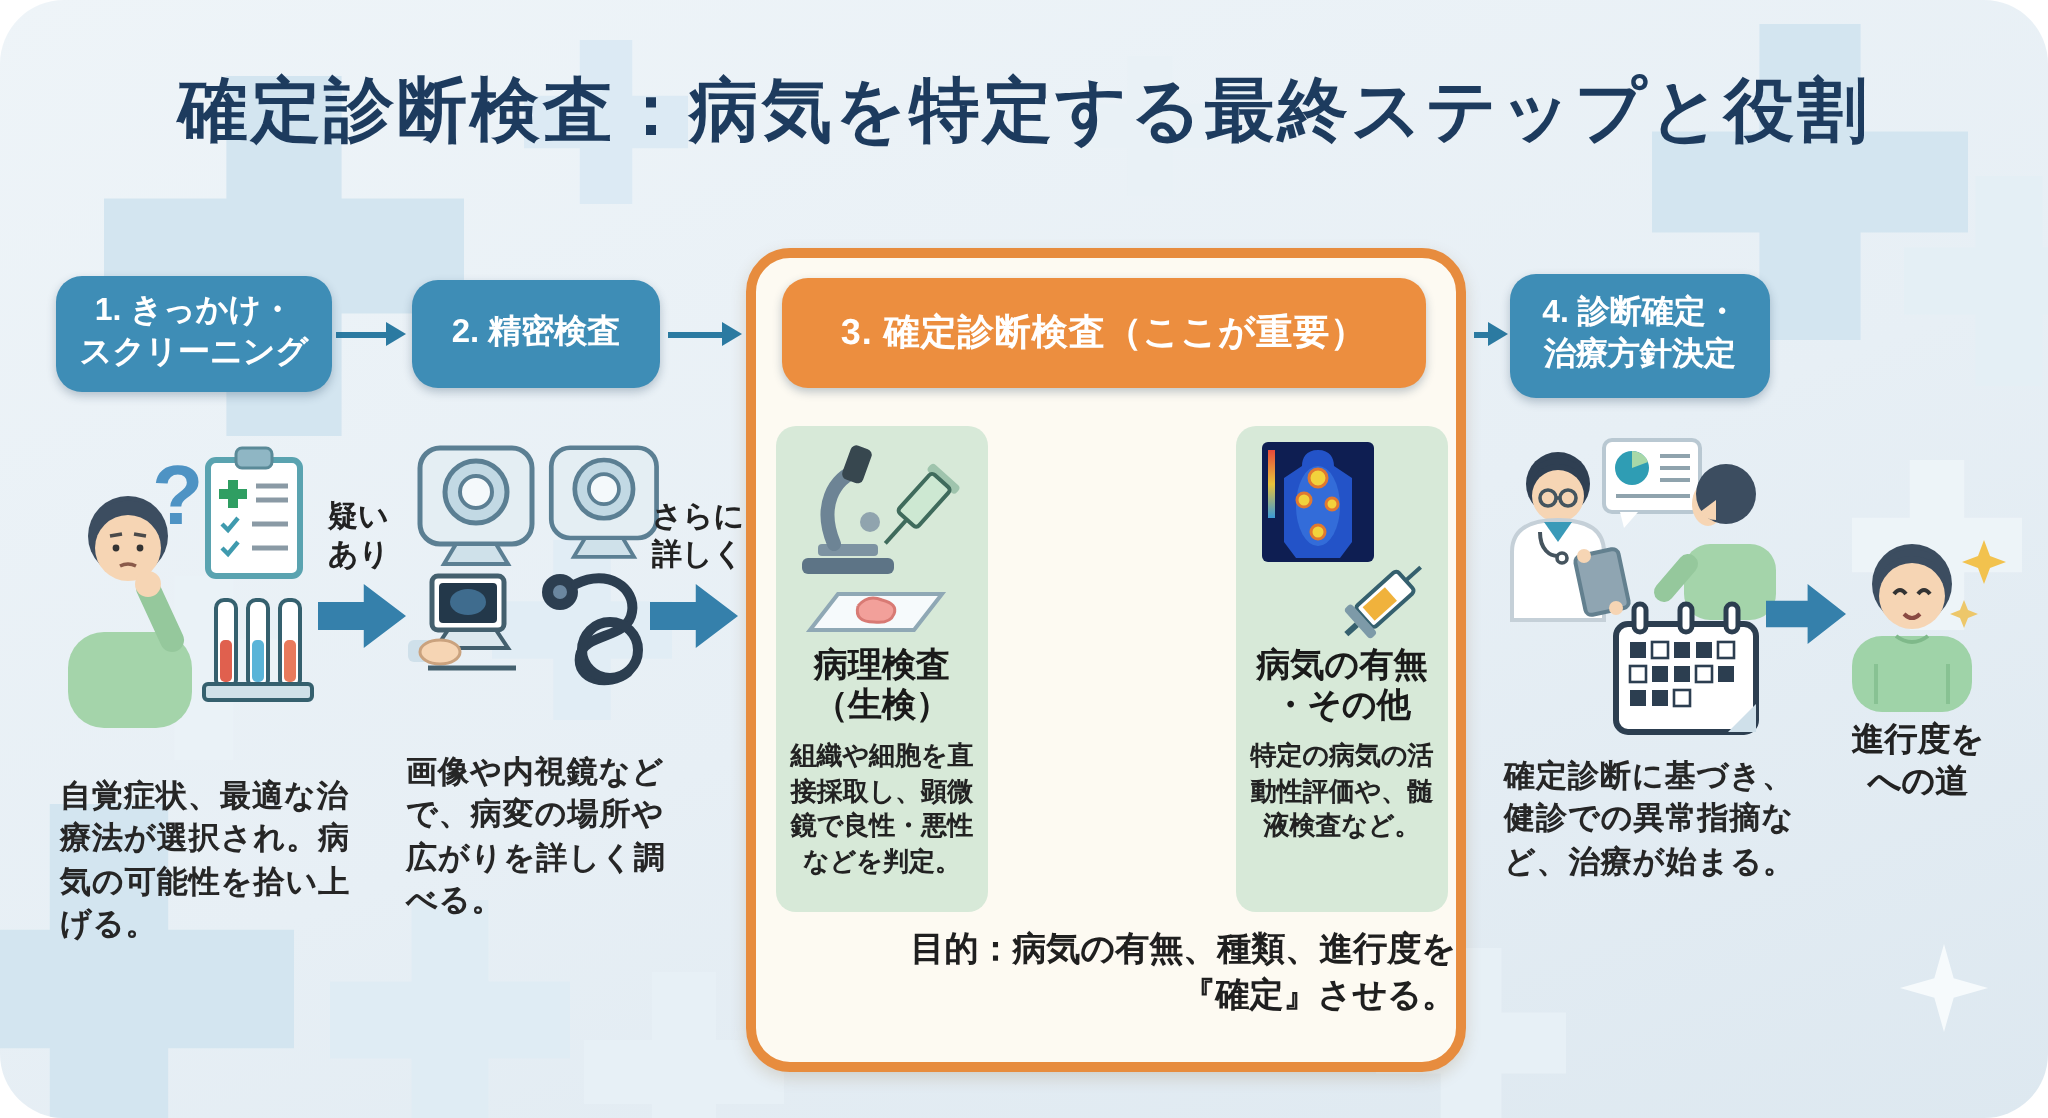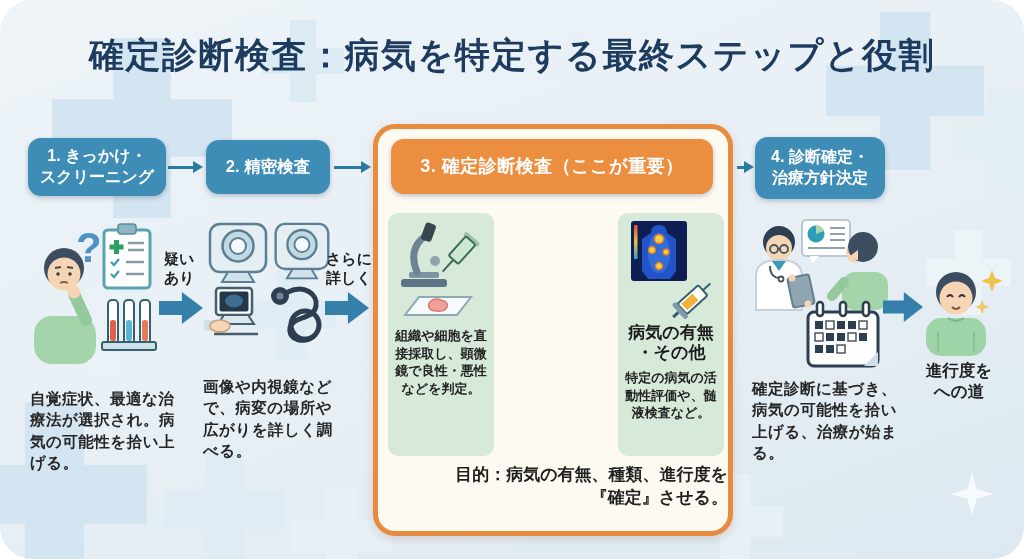--- a/index.html
+++ b/index.html
@@ -158,20 +158,22 @@
       <rect x="28" y="4" width="11" height="18" rx="3" fill="#37474f" transform="rotate(20 33 13)"></rect>
       <circle cx="40" cy="42" r="5" fill="#90a4ae"></circle>
       <g transform="rotate(42 62 36)">
         <rect x="53" y="12" width="19" height="5" rx="2" fill="#9fc4ad"></rect>
         <rect x="56" y="16" width="13" height="26" rx="2" fill="#cde8d2" stroke="#3f6b5c" stroke-width="2"></rect>
         <line x1="62.5" y1="42" x2="62.5" y2="58" stroke="#3f6b5c" stroke-width="2"></line>
       </g>
       <path d="M10,96 L62,96 L76,78 L24,78 Z" fill="#f6fafc" stroke="#8fa8b5" stroke-width="2"></path>
       <path d="M34,84 q5,-6 12,-3 q8,2 6,7 q-2,5 -10,4 q-10,0 -8,-8" fill="#f2a09a" stroke="#d87a74" stroke-width="1.5"></path>
     </svg>
+    <div class="card-title">病理検査
+（生検）</div>
     <div class="card-body">組織や細胞を直接採取し、顕微鏡で良性・悪性などを判定。</div>
   </div>
 
 
   <div class="card" style="left:618px;">
     <svg width="92" height="102" viewBox="0 0 92 102">
       <defs>
         <linearGradient id="cbGrad" x1="0" y1="0" x2="0" y2="1">
           <stop offset="0" stop-color="#e84a3a"></stop>
             <stop offset="0.5" stop-color="#e8c23a"></stop>
@@ -251,21 +253,21 @@
       <rect x="18" y="29" width="8" height="8" fill="#2c3e50"></rect>
       <rect x="29" y="29" width="8" height="8" fill="#2c3e50"></rect>
       <rect x="40" y="29" width="8" height="8" fill="#ffffff" stroke="#2c3e50" stroke-width="1.3"></rect>
       <rect x="51" y="29" width="8" height="8" fill="#2c3e50"></rect>
       <rect x="7" y="41" width="8" height="8" fill="#2c3e50"></rect>
       <rect x="18" y="41" width="8" height="8" fill="#2c3e50"></rect>
       <rect x="29" y="41" width="8" height="8" fill="#ffffff" stroke="#2c3e50" stroke-width="1.3"></rect>
       <path d="M56,62 L70,62 L70,48 Z" fill="#cfe0ea"></path>
     </g>
   </svg>
-  <div class="caption" style="left:752px;top:378px;width:148px;">確定診断に基づき、病気の可能性を拾い上げる、治療が始まる。</div>
+  <div class="caption" style="left:752px;top:378px;width:148px;">確定診断に基づき、健診での異常指摘など、治療が始まる。</div>
 
   <div class="block-arrow" style="left:883px;top:292px;width:40px;height:30px;"></div>
 
   <svg class="illus" style="left:918px;top:266px;" width="86" height="92" viewBox="0 0 86 92">
     <g>
       <circle cx="38" cy="26" r="20" fill="#3c4d60"></circle>
       <circle cx="38" cy="32" r="16.5" fill="#f6d5b4"></circle>
       <path d="M21,28 a17,15 0 0 1 34,-2 l0,-8 a18,14 0 0 0 -34,0 z" fill="#3c4d60"></path>
       <path d="M29,31 q3,-4 6,0" fill="none" stroke="#333" stroke-width="2"></path>
       <path d="M41,31 q3,-4 6,0" fill="none" stroke="#333" stroke-width="2"></path>

